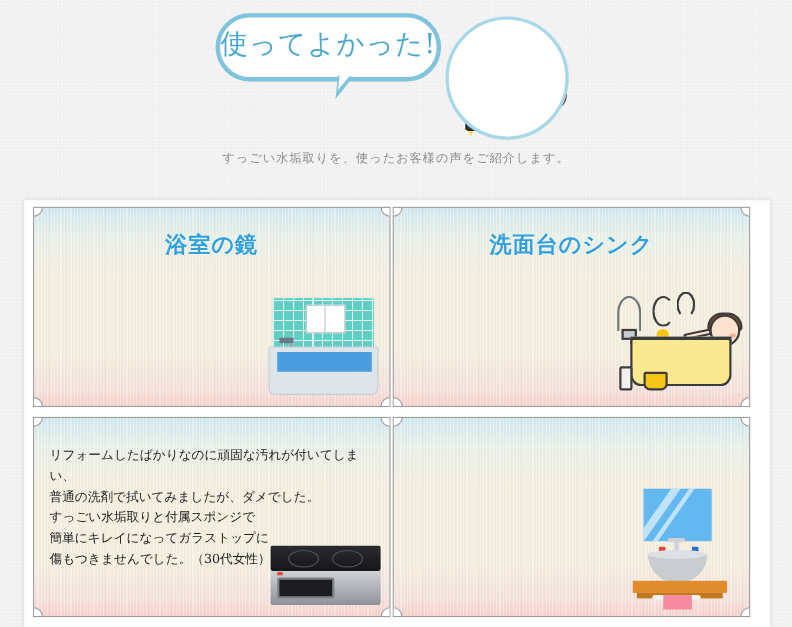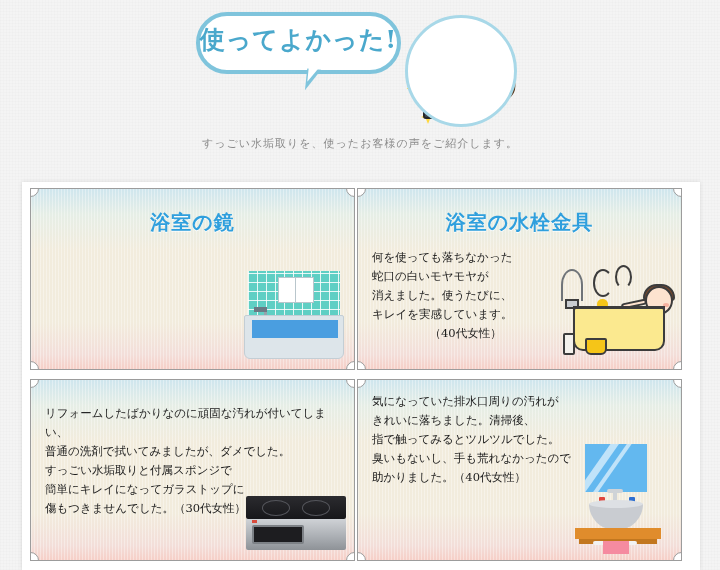--- a/index.html
+++ b/index.html
@@ -51,21 +51,21 @@
   .bubble-text {
     position: absolute;
     left: 0;
     top: 0;
     width: 205px;
     height: 62px;
     line-height: 56px;
     text-align: center;
     font-family: "DejaVu Serif", "Liberation Serif", serif;
     font-size: 25px;
-    font-weight: bold;
+    font-weight: normal;
     color: #4aa8cc;
     letter-spacing: 1px;
     white-space: nowrap;
   }
   .bubble-tail-outer {
     position: absolute;
     left: 110px;
     top: 58px;
     width: 0;
     height: 0;
@@ -446,26 +446,21 @@
         </div>
       </div>
     </div>
 
     <div class="card">
       <div class="card-texture"></div>
       <div class="notch tl"></div>
       <div class="notch tr"></div>
       <div class="notch bl"></div>
       <div class="notch br"></div>
-      <div class="card-title">浴室の水栓金具</div>
-      <div class="card-body narrow">何を使っても落ちなかった
-蛇口の白いモヤモヤが
-消えました。使うたびに、
-キレイを実感しています。
-　　　　　（40代女性）</div>
+      <div class="card-title">洗面台のシンク</div>
       <div class="card-illus ill-bath">
         <div class="hose"></div>
         <div class="shower"></div>
         <div class="steam1"></div>
         <div class="steam2"></div>
         <div class="hair"></div>
         <div class="head"></div>
         <div class="cheek"></div>
         <div class="arm"></div>
         <div class="duck"></div>
@@ -497,25 +492,20 @@
         <div class="oven"></div>
       </div>
     </div>
 
     <div class="card">
       <div class="card-texture"></div>
       <div class="notch tl"></div>
       <div class="notch tr"></div>
       <div class="notch bl"></div>
       <div class="notch br"></div>
-      <div class="card-body">気になっていた排水口周りの汚れが
-きれいに落ちました。清掃後、
-指で触ってみるとツルツルでした。
-臭いもないし、手も荒れなかったので
-助かりました。（40代女性）</div>
       <div class="card-illus ill-sink">
         <div class="mirror2">
           <i class="s1"></i>
           <i class="s2"></i>
         </div>
         <div class="knob red"></div>
         <div class="knob blue"></div>
         <div class="tap"></div>
         <div class="basin"></div>
         <div class="counter"></div>

